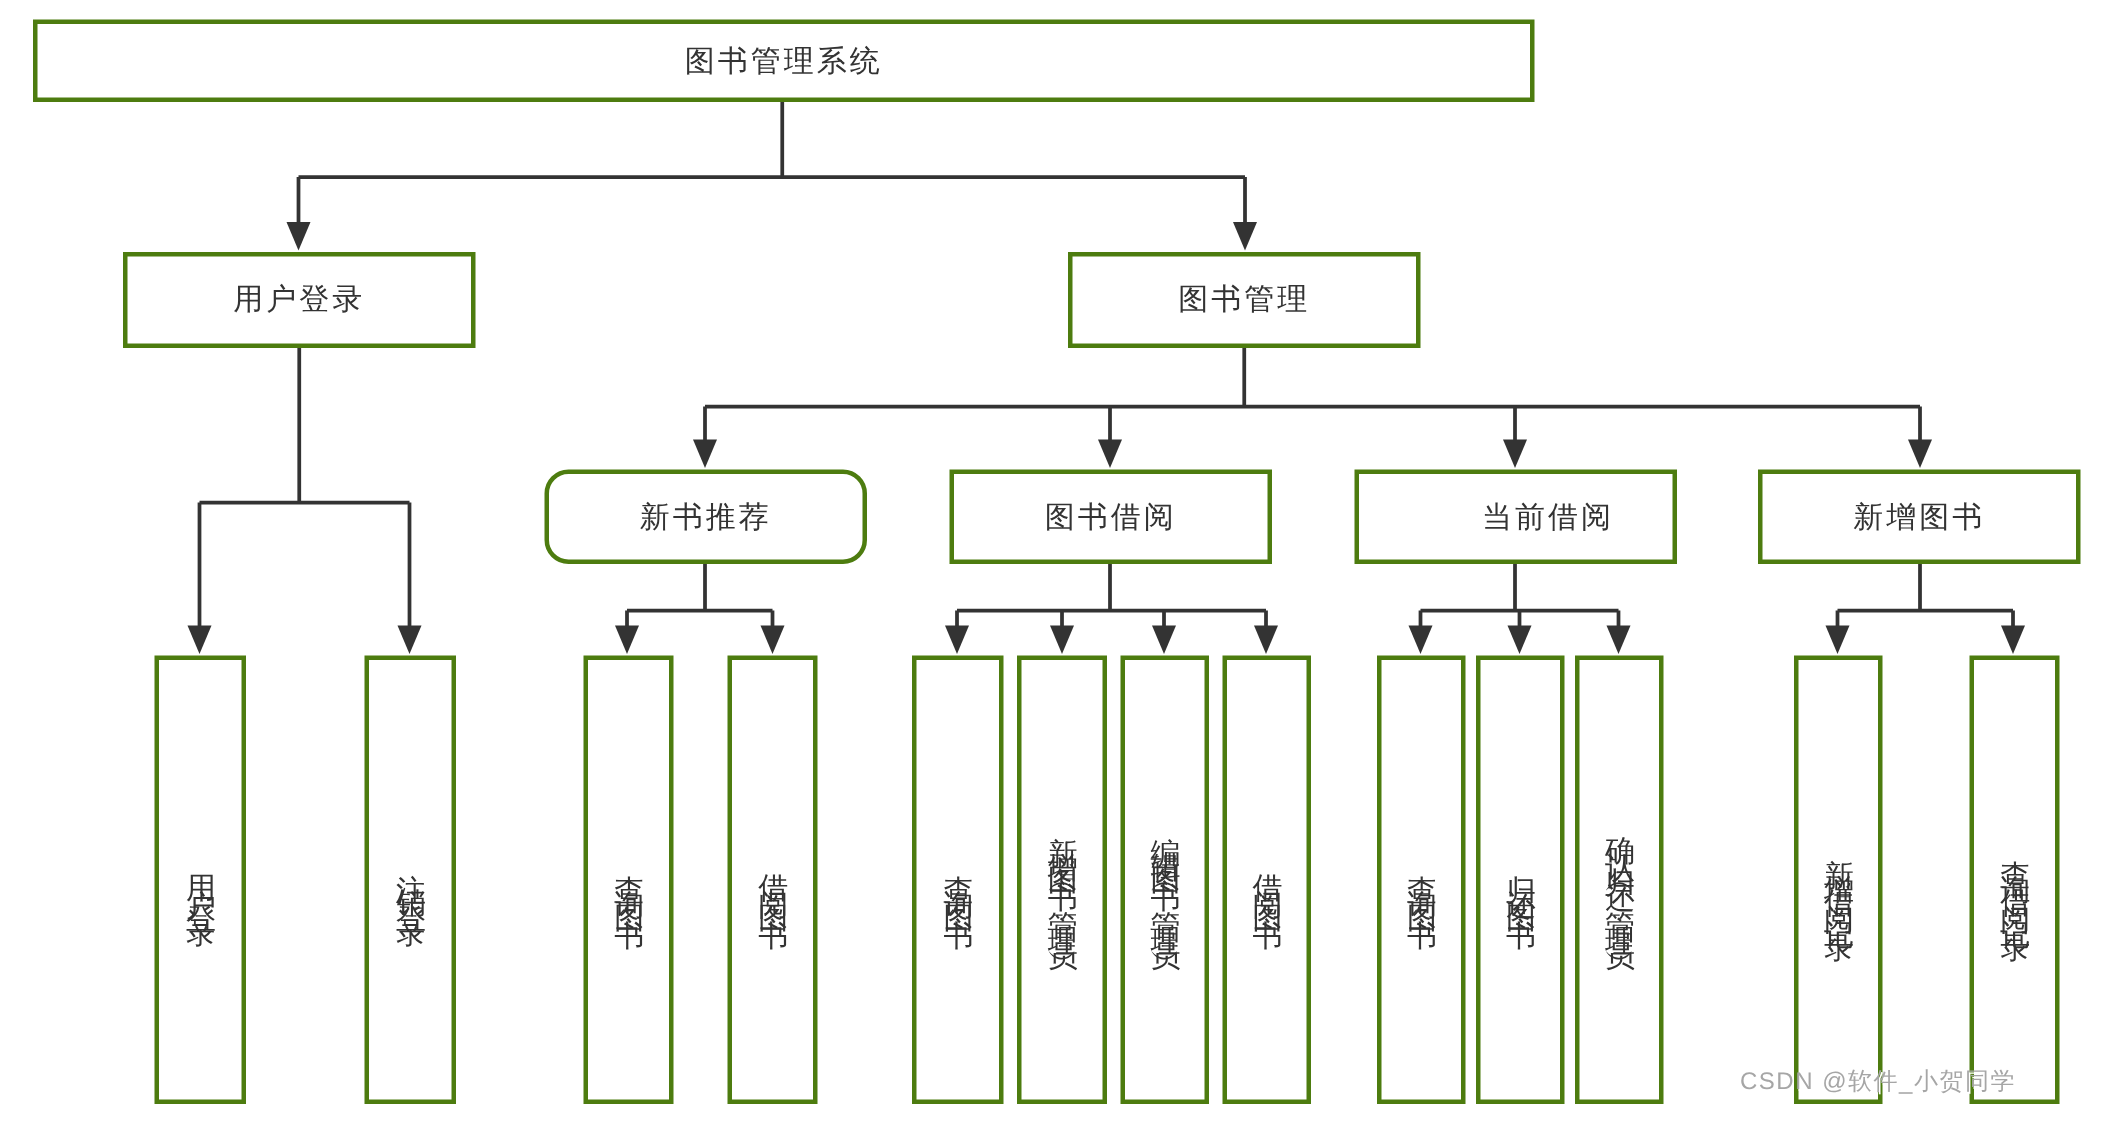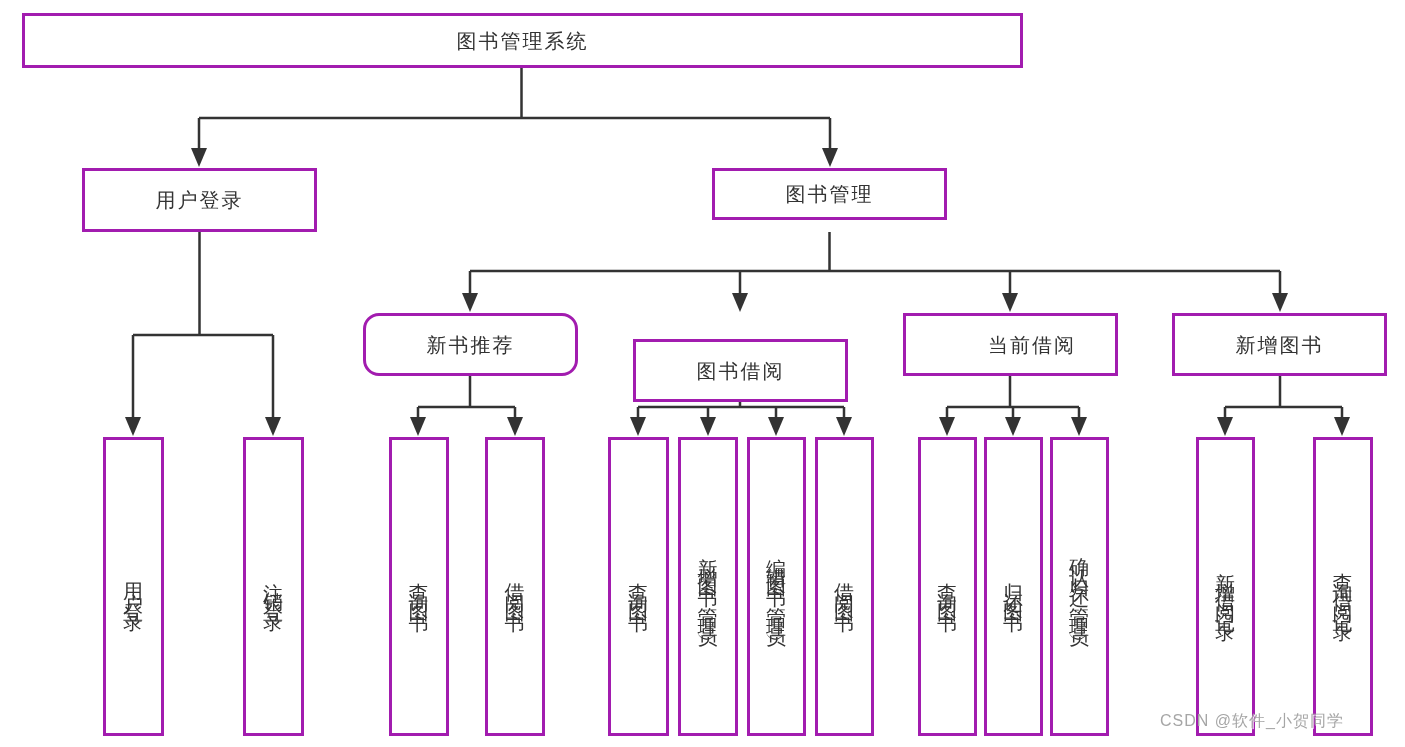--- a/index.html
+++ b/index.html
@@ -19,21 +19,21 @@
     position: absolute;
     left: 0; top: 0;
     width: 1405px;
     height: 747px;
     z-index: 1;
   }
   .box {
     position: absolute;
     box-sizing: border-box;
     background: #ffffff;
-    border: 3px solid #a21caf;
+    border: 3px solid #4d7c0f;
     color: #333333;
     display: flex;
     align-items: center;
     justify-content: center;
     font-size: 20px;
     line-height: 1;
     z-index: 2;
   }
   .h { letter-spacing: 2px; }
   .v {
@@ -95,24 +95,24 @@
       <polygon points="1005,417 1021,417 1013,436"></polygon>
       <polygon points="1071,417 1087,417 1079,436"></polygon>
       <polygon points="1217,417 1233,417 1225,436"></polygon>
       <polygon points="1334,417 1350,417 1342,436"></polygon>
     </g>
   </svg>
 
   <div class="box h" style="left:22px; top:13px; width:1001px; height:55px;">图书管理系统</div>
 
   <div class="box h" style="left:82px; top:168px; width:235px; height:64px;">用户登录</div>
-  <div class="box h" style="left:712px; top:168px; width:235px; height:52px;text-align:right;">图书管理</div>
+  <div class="box h" style="left:712px; top:168px; width:235px; height:64px;text-align:right;">图书管理</div>
 
   <div class="box h" style="left:363px; top:313px; width:215px; height:63px;border-radius:16px;">新书推荐</div>
-  <div class="box h" style="left:633px; top:313px; width:215px; height:63px;margin-top:26px;">图书借阅</div>
+  <div class="box h" style="left:633px; top:313px; width:215px; height:63px;">图书借阅</div>
   <div class="box h" style="left:903px; top:313px; width:215px; height:63px;padding-left:43px;">当前借阅</div>
   <div class="box h" style="left:1172px; top:313px; width:215px; height:63px;">新增图书</div>
 
   <div class="box v" style="left:103px; top:437px; width:61px; height:299px;">用户登录</div>
   <div class="box v" style="left:243px; top:437px; width:61px; height:299px;">注销登录</div>
 
   <div class="box v" style="left:389px; top:437px; width:60px; height:299px;">查询图书</div>
   <div class="box v" style="left:485px; top:437px; width:60px; height:299px;">借阅图书</div>
 
   <div class="box v" style="left:608px; top:437px; width:61px; height:299px;">查询图书</div>

